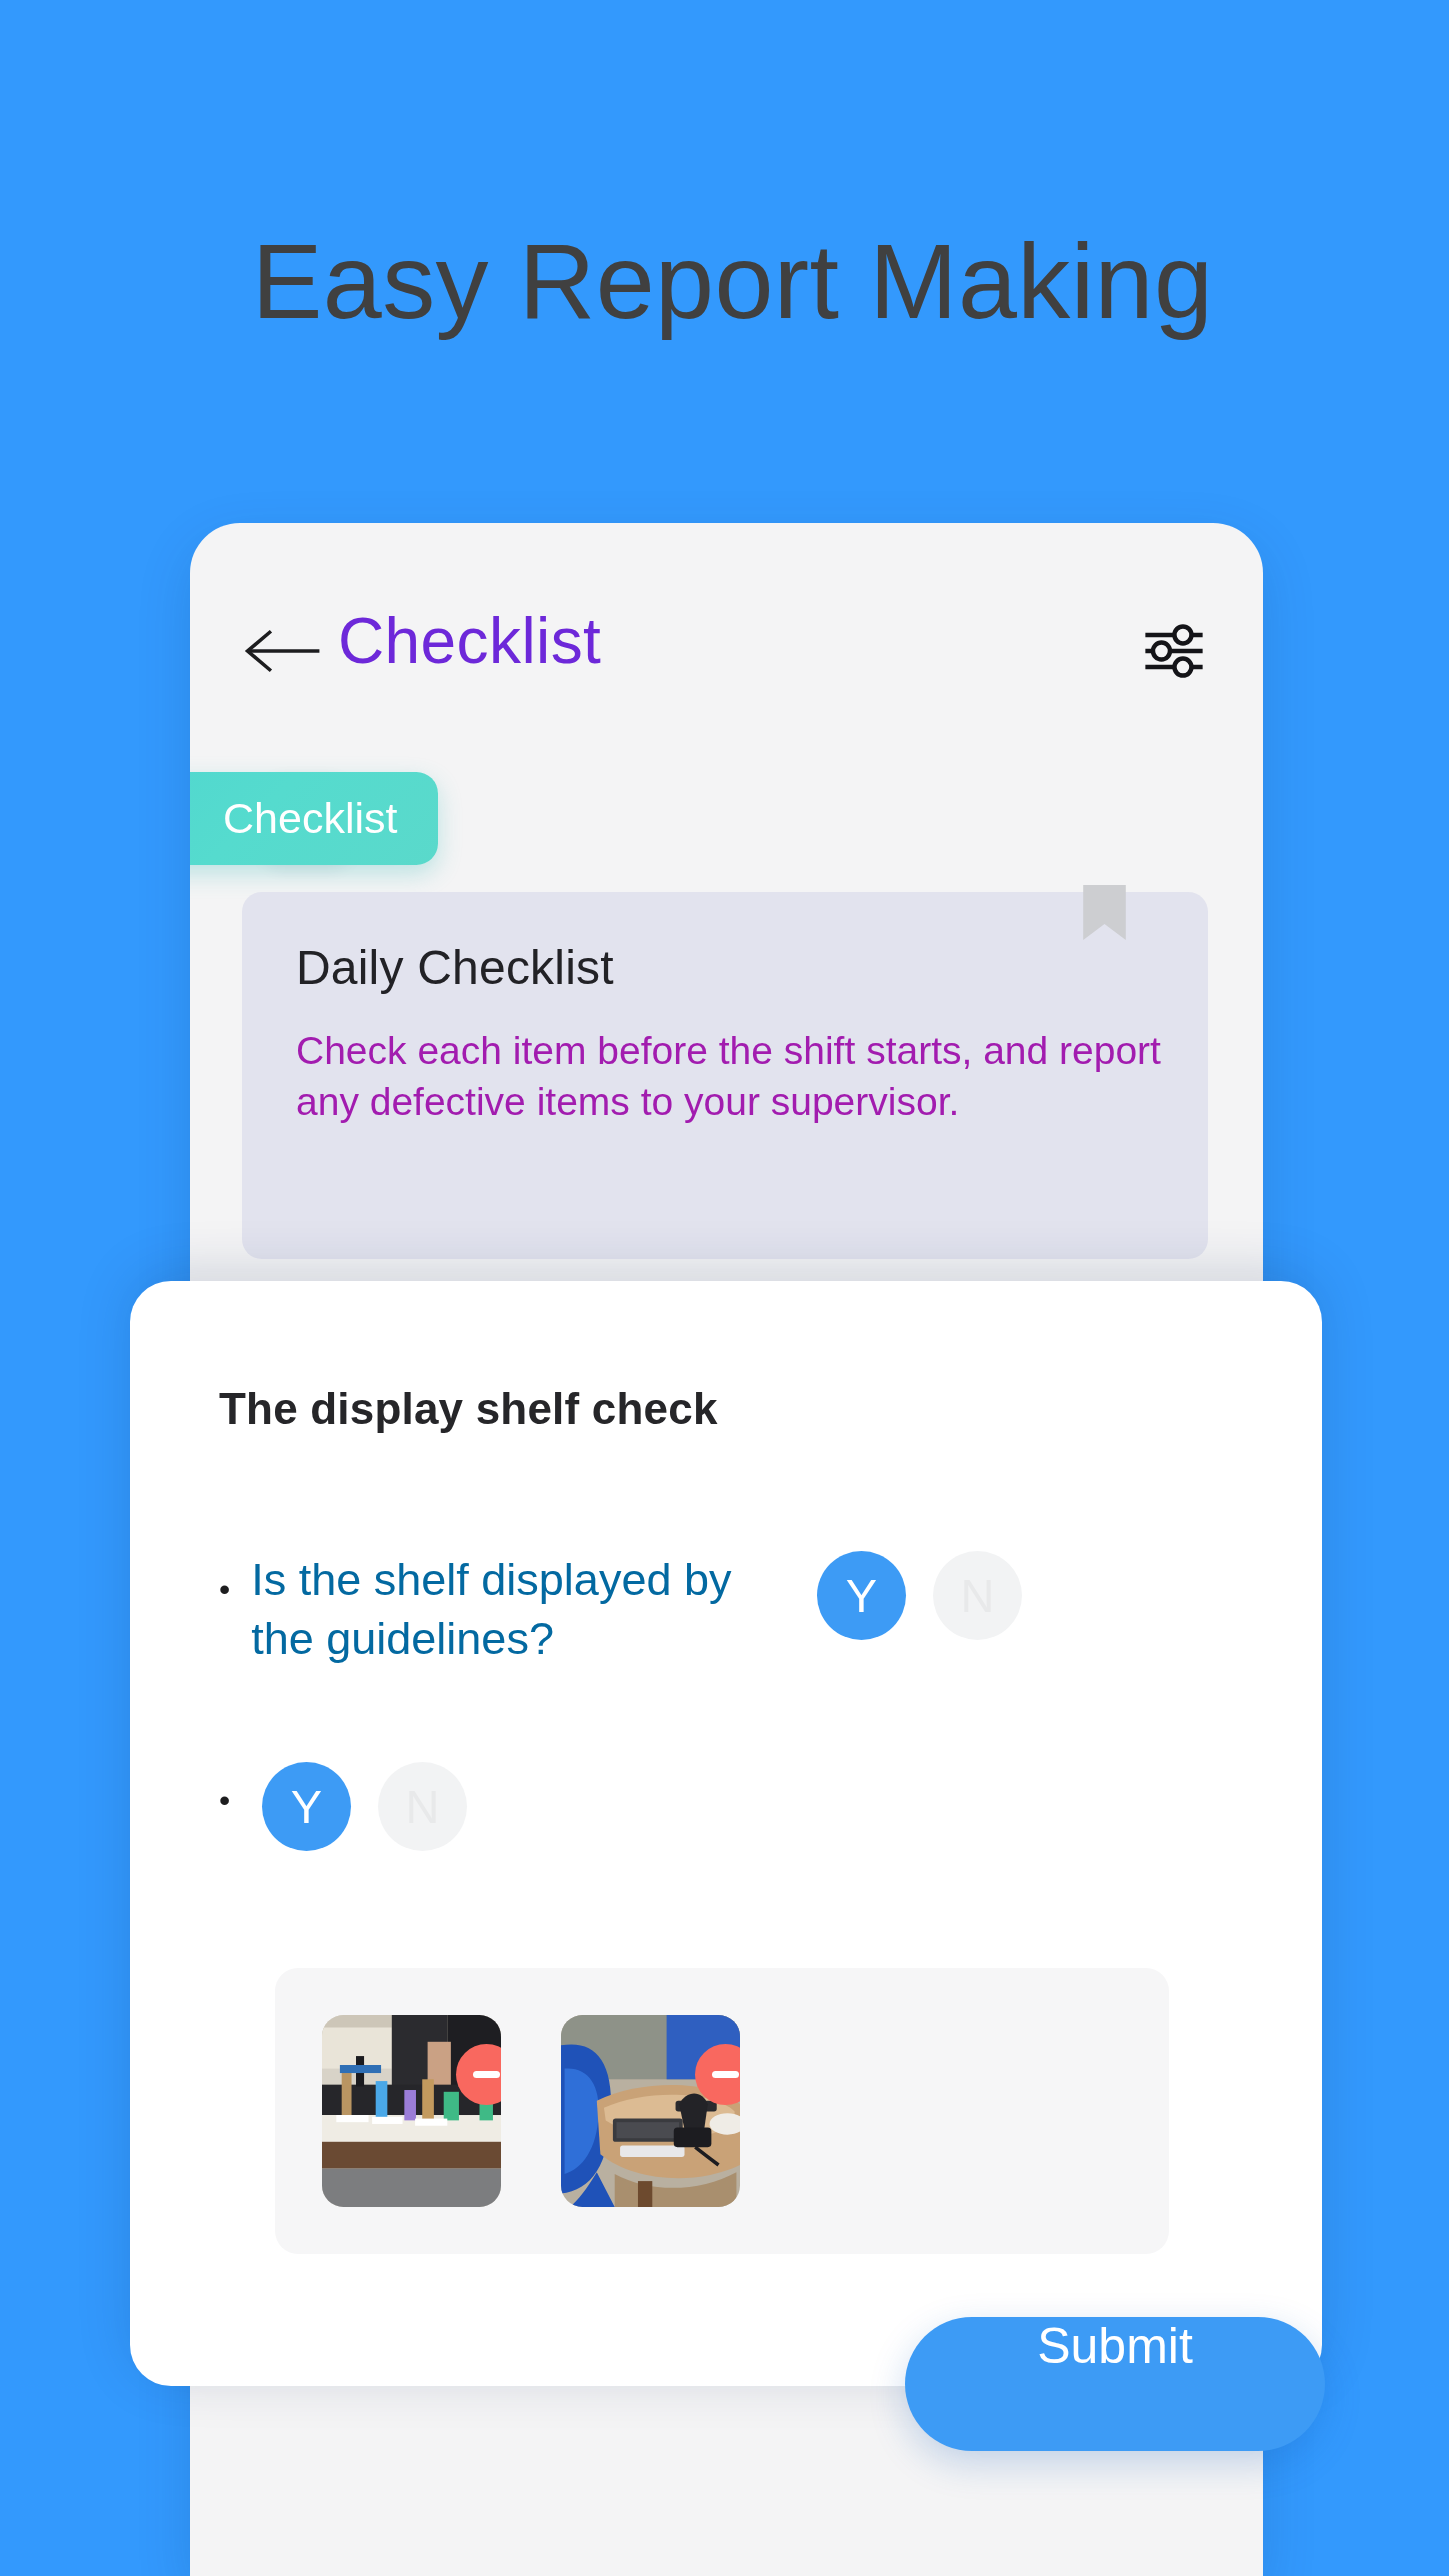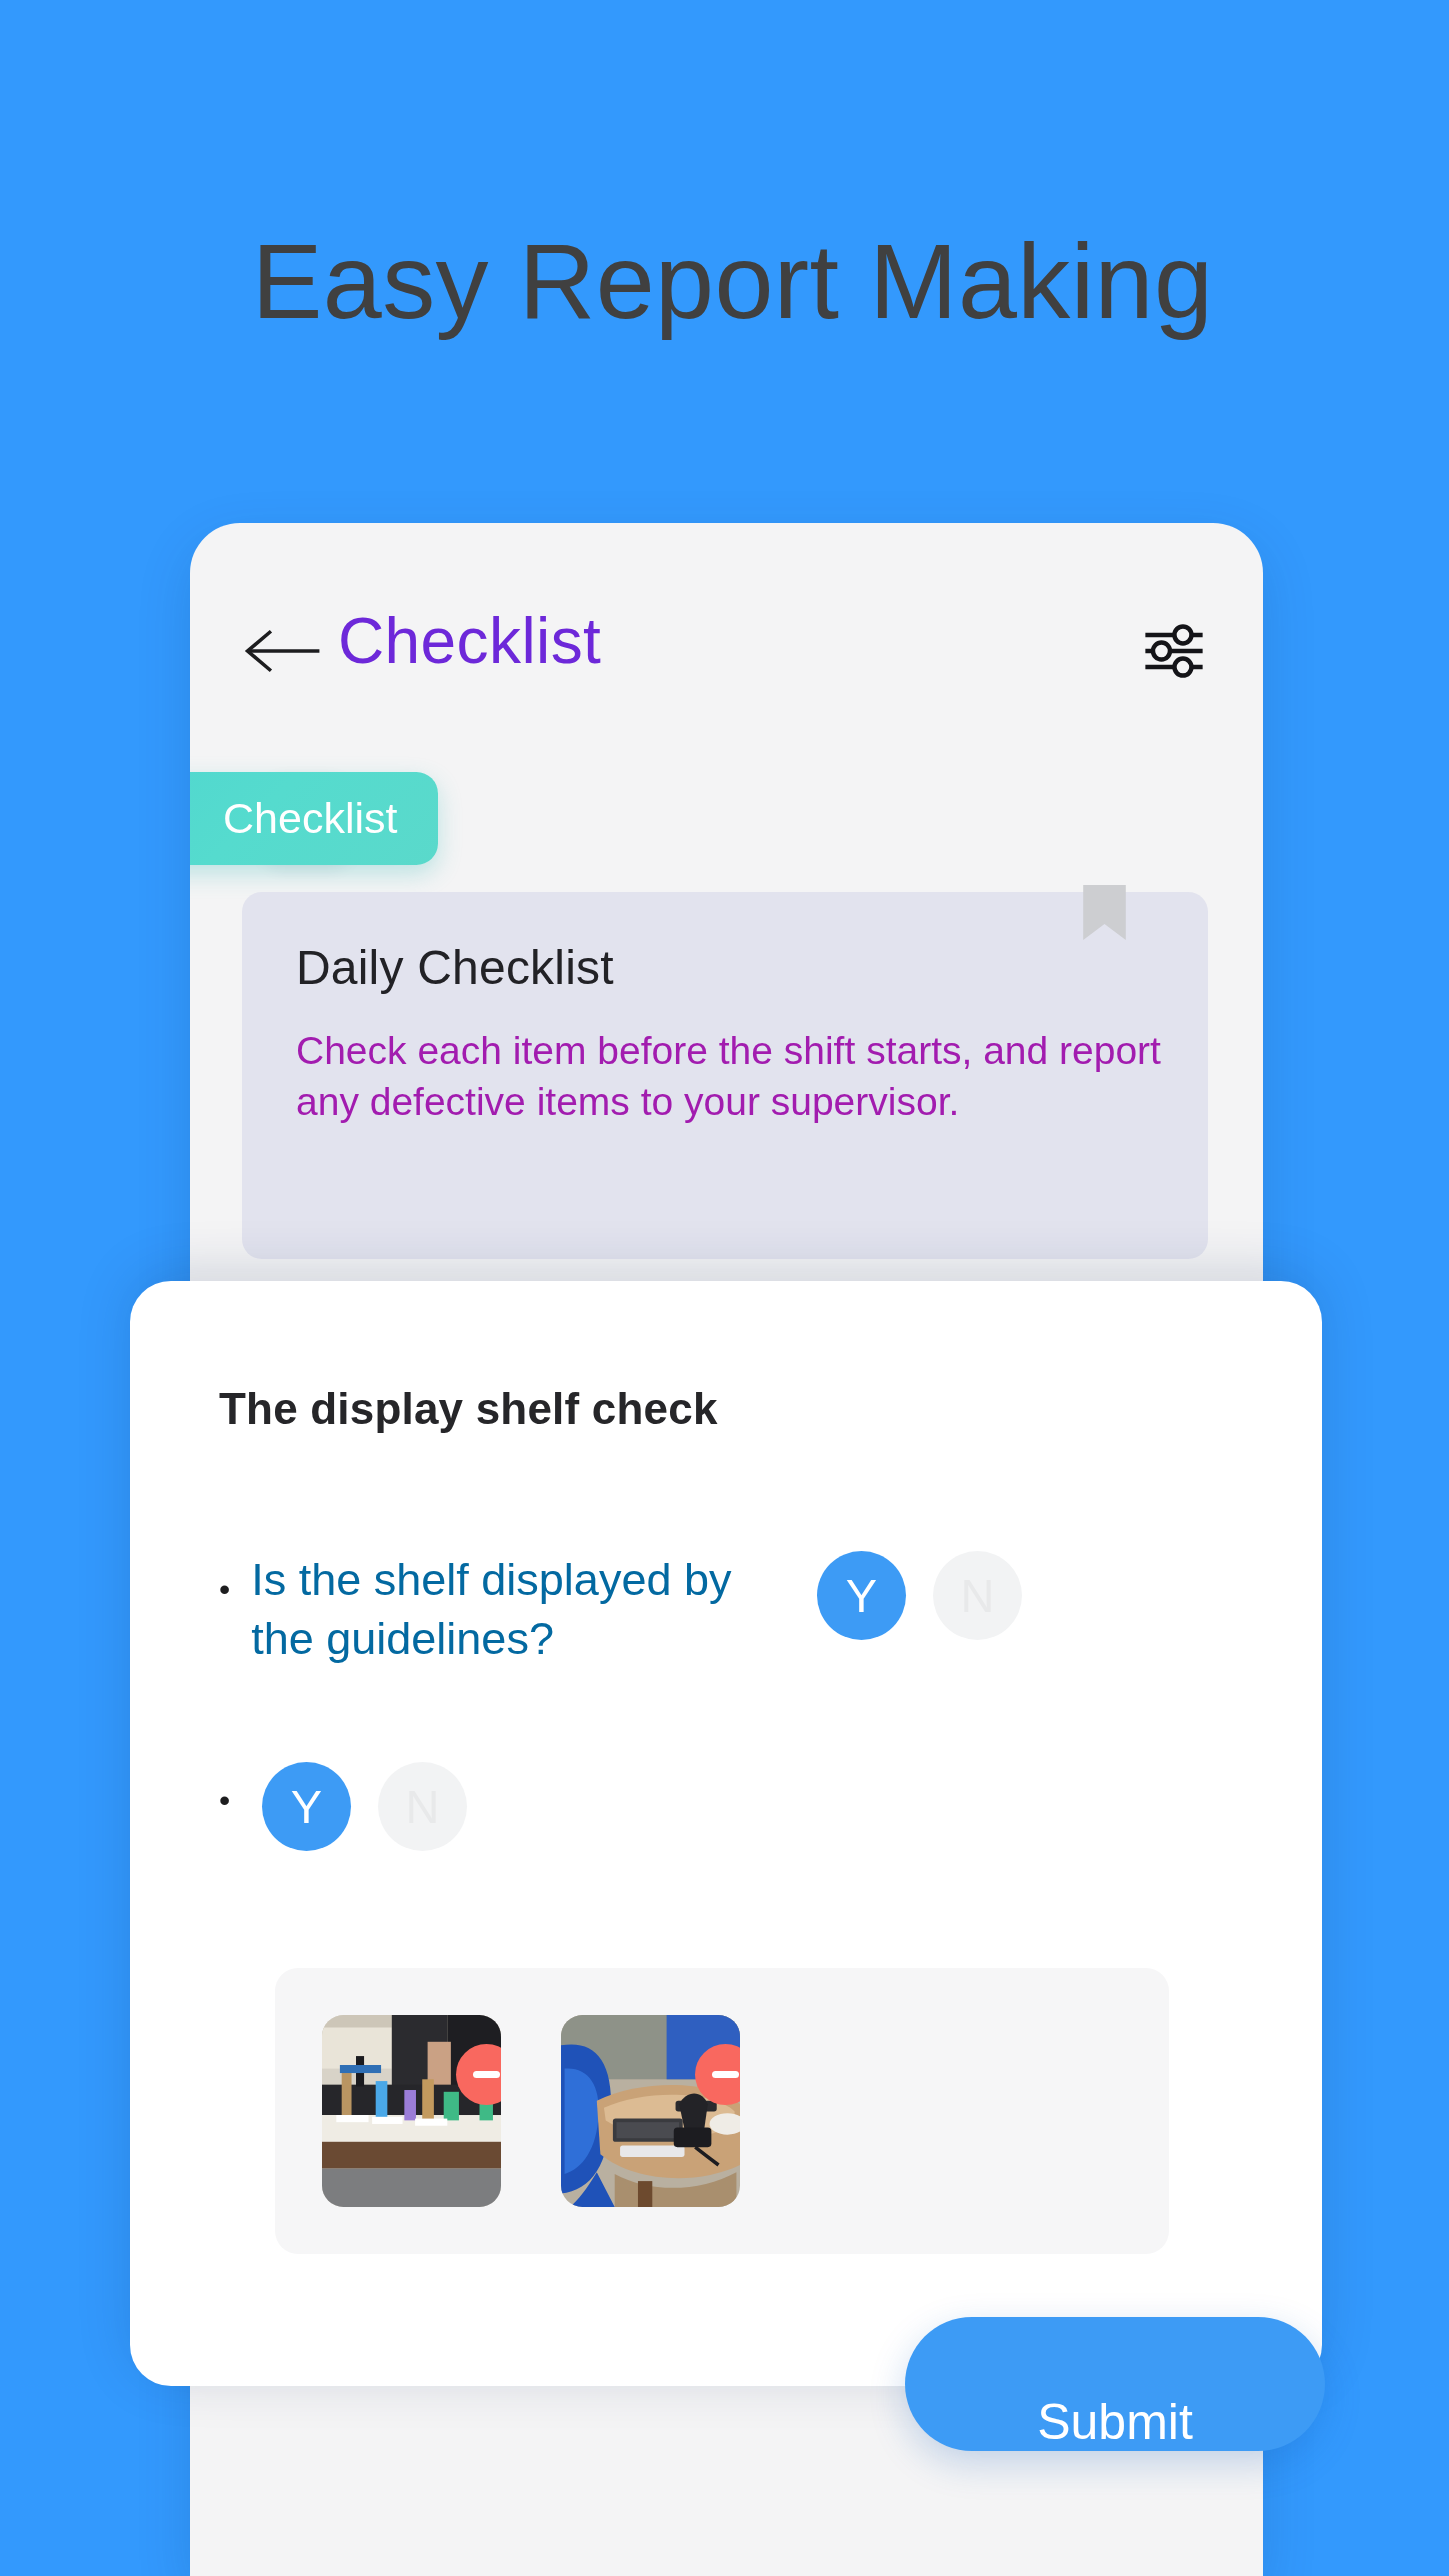--- a/index.html
+++ b/index.html
@@ -272,21 +272,21 @@
     left: 905px;
     top: 2317px;
     width: 420px;
     height: 134px;
     border-radius: 67px;
     background: #3d9bf5;
     color: #ffffff;
     font-size: 50px;
     font-weight: 400;
     display: flex;
-    align-items: flex-end;
+    align-items: flex-start;
     justify-content: center;
     box-shadow: 0 12.5px 36px rgba(20, 90, 180, 0.22);
   }
 </style>
 </head>
 <body>
 
 <div id="stage">
 
   <div id="headline">Easy Report Making</div>

